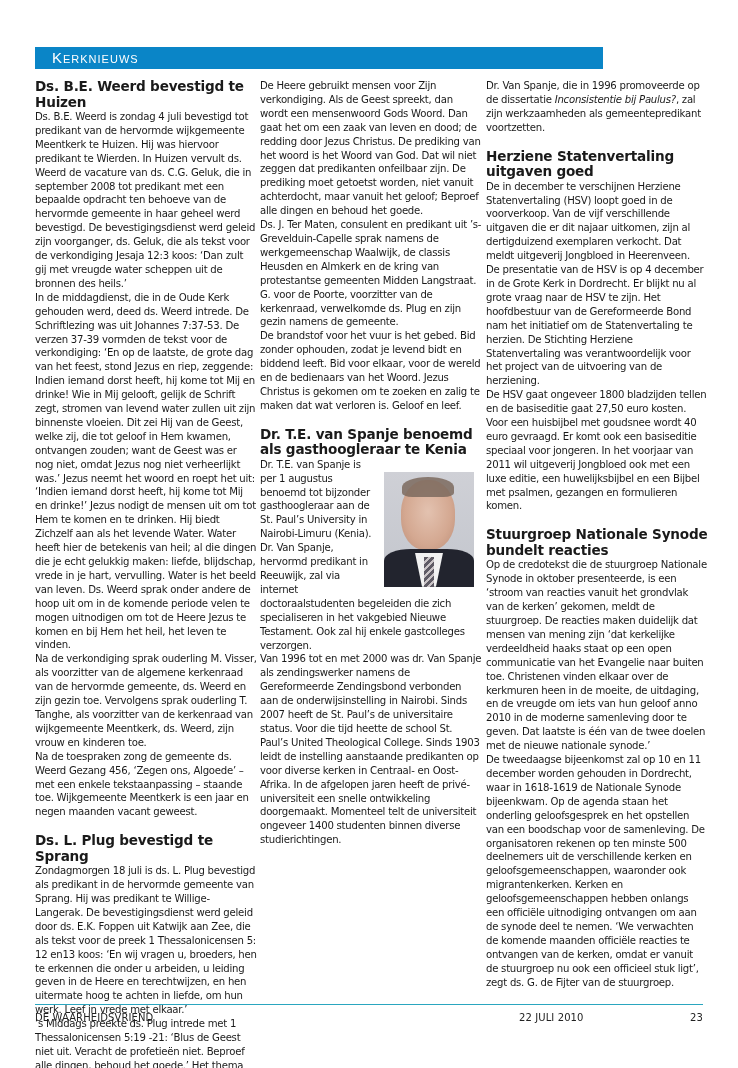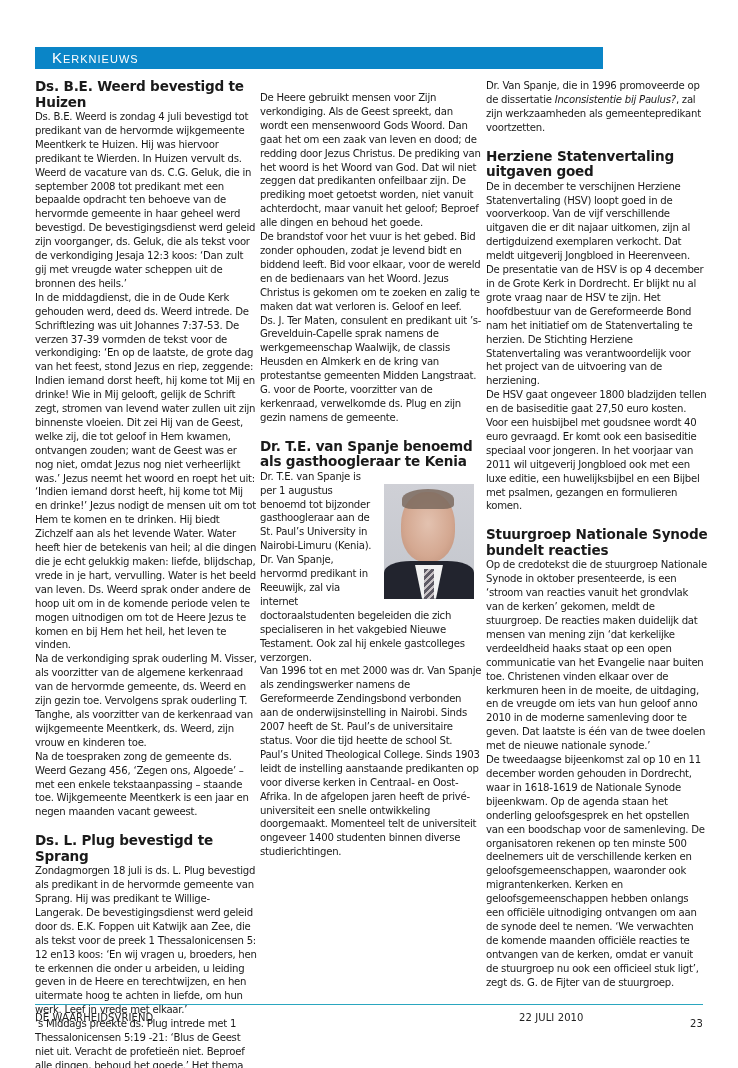--- a/index.html
+++ b/index.html
@@ -6,21 +6,21 @@
   body { width: 738px; height: 1068px; position: relative; overflow: hidden;
          font-family: "DejaVu Sans", "Liberation Sans", sans-serif; color: #1a1a1a; }
   .section-bar { position: absolute; left: 35px; top: 47px; width: 568px; height: 22px;
          background: #0a85c7; }
   .section-title { position: absolute; left: 17px; top: 2px; color: #ffffff;
          font-family: "Liberation Sans", sans-serif; font-size: 15px; letter-spacing: 1px;
          font-variant: small-caps; font-weight: normal; line-height: 18px; }
   .col { position: absolute; top: 79px; width: 222px; font-size: 10.15px; line-height: 13.9px;
          letter-spacing: -0.25px; }
   .col-1 { left: 35px; }
-  .col-2 { left: 260px; margin-top: 12px; }
+  .col-2 { left: 260px; }
   .col-3 { left: 486px; }
   .hd { font-size: 13.6px; font-weight: bold; line-height: 15.5px; margin: 0; letter-spacing: -0.2px; }
   .hd.spaced { margin-top: 14px; }
   .para { margin: 0; }
   .para em { font-style: italic; }
   .photo-wrap { float: right; width: 90px; height: 115px; margin: 14px 8px 2px 6px;
          background: #c9cbd0; position: relative; overflow: hidden; }
   .photo-bg { position: absolute; inset: 0; background: linear-gradient(180deg,#cfd0d6 0%, #c3c6cd 100%); }
   .photo-head { position: absolute; left: 17px; top: 8px; width: 54px; height: 70px;
          border-radius: 46% 46% 44% 44%; background: radial-gradient(ellipse at 50% 45%, #e3c2b0 0%, #d4a891 60%, #bb8e78 100%); }
@@ -29,21 +29,21 @@
   .photo-suit { position: absolute; left: 0; bottom: 0; width: 90px; height: 38px;
          background: #22242e; border-radius: 30% 30% 0 0; }
   .photo-shirt { position: absolute; left: 31px; bottom: 0; width: 28px; height: 34px;
          background: #f2f2f2; clip-path: polygon(0 0, 100% 0, 75% 100%, 25% 100%); }
   .photo-tie { position: absolute; left: 40px; bottom: 0; width: 10px; height: 30px;
          background: repeating-linear-gradient(135deg, #5e5a64 0 3px, #c9c3c6 3px 5px); }
   .footer-line { position: absolute; left: 35px; top: 1004px; width: 668px; height: 1px; background: #2aa6bf; }
   .footer-text { position: absolute; top: 1012px; font-size: 10px; letter-spacing: 0.1px; color: #222; }
   .footer-pub { left: 35px; }
   .footer-date { left: 519px; }
-  .footer-page { left: 690px; margin-top: 6px; }
+  .footer-page { left: 690px; }
 </style>
 </head>
 <body>
 
 <div class="section-bar">
   <div class="section-title">Kerknieuws</div>
 </div>
 
 <div class="col col-1">
   <article>
@@ -56,22 +56,22 @@
   <article>
     <h2 class="hd spaced">Ds. L. Plug bevestigd te Sprang</h2>
     <p class="para">Zondagmorgen 18 juli is ds. L. Plug bevestigd als predikant in de hervormde gemeente van Sprang. Hij was predikant te Willige-Langerak. De bevestigingsdienst werd geleid door ds. E.K. Foppen uit Katwijk aan Zee, die als tekst voor de preek 1 Thessalonicensen 5: 12 en13 koos: ‘En wij vragen u, broeders, hen te erkennen die onder u arbeiden, u leiding geven in de Heere en terechtwijzen, en hen uitermate hoog te achten in liefde, om hun werk. Leef in vrede met elkaar.’</p>
     <p class="para" id="plug-p1">’s Middags preekte ds. Plug intrede met 1 Thessalonicensen 5:19 -21: ‘Blus de Geest niet uit. Veracht de profetieën niet. Beproef alle dingen, behoud het goede.’ Het thema van de preek was ‘Leven met de Geest’. Het vuur en de Heilige Geest worden in de Bijbel met elkaar in verband gebracht. De Geest zet mensen in vuur en vlam voor Jezus Christus. Dit leidt tot onderlinge liefde en een brandend verlangen naar de wederkomst van Christus. Het vuur van de Geest maakt dat Jezus Christus groter wordt en het eigen ik kleiner. Pas op voor verleiders door te negeren, te bagatelliseren, te ontkennen of niet met Jezus te leven. Blus het vuur, de Geest niet uit.</p>
   </article>
 </div>
 
 <div class="col col-2" style="top:79px;">
   <div>
     <p class="para">De Heere gebruikt mensen voor Zijn verkondiging. Als de Geest spreekt, dan wordt een mensenwoord Gods Woord. Dan gaat het om een zaak van leven en dood; de redding door Jezus Christus. De prediking van het woord is het Woord van God. Dat wil niet zeggen dat predikanten onfeilbaar zijn. De prediking moet getoetst worden, niet vanuit achterdocht, maar vanuit het geloof; Beproef alle dingen en behoud het goede.</p>
+    <p class="para">Ds. J. Ter Maten, consulent en predikant uit ’s-Grevelduin-Capelle sprak namens de werkgemeenschap Waalwijk, de classis Heusden en Almkerk en de kring van protestantse gemeenten Midden Langstraat. G. voor de Poorte, voorzitter van de kerkenraad, verwelkomde ds. Plug en zijn gezin namens de gemeente.</p>
     <p class="para">De brandstof voor het vuur is het gebed. Bid zonder ophouden, zodat je levend bidt en biddend leeft. Bid voor elkaar, voor de wereld en de bedienaars van het Woord. Jezus Christus is gekomen om te zoeken en zalig te maken dat wat verloren is. Geloof en leef.</p>
-    <p class="para">Ds. J. Ter Maten, consulent en predikant uit ’s-Grevelduin-Capelle sprak namens de werkgemeenschap Waalwijk, de classis Heusden en Almkerk en de kring van protestantse gemeenten Midden Langstraat. G. voor de Poorte, voorzitter van de kerkenraad, verwelkomde ds. Plug en zijn gezin namens de gemeente.</p>
   </div>
   <article>
     <h2 class="hd spaced">Dr. T.E. van Spanje benoemd als gasthoogleraar te Kenia</h2>
     <div class="photo-wrap" title="Portretfoto van dr. T.E. van Spanje">
       <div class="photo-bg"></div>
       <div class="photo-head"></div>
       <div class="photo-hair"></div>
       <div class="photo-suit"></div>
       <div class="photo-shirt"></div>
       <div class="photo-tie"></div>

